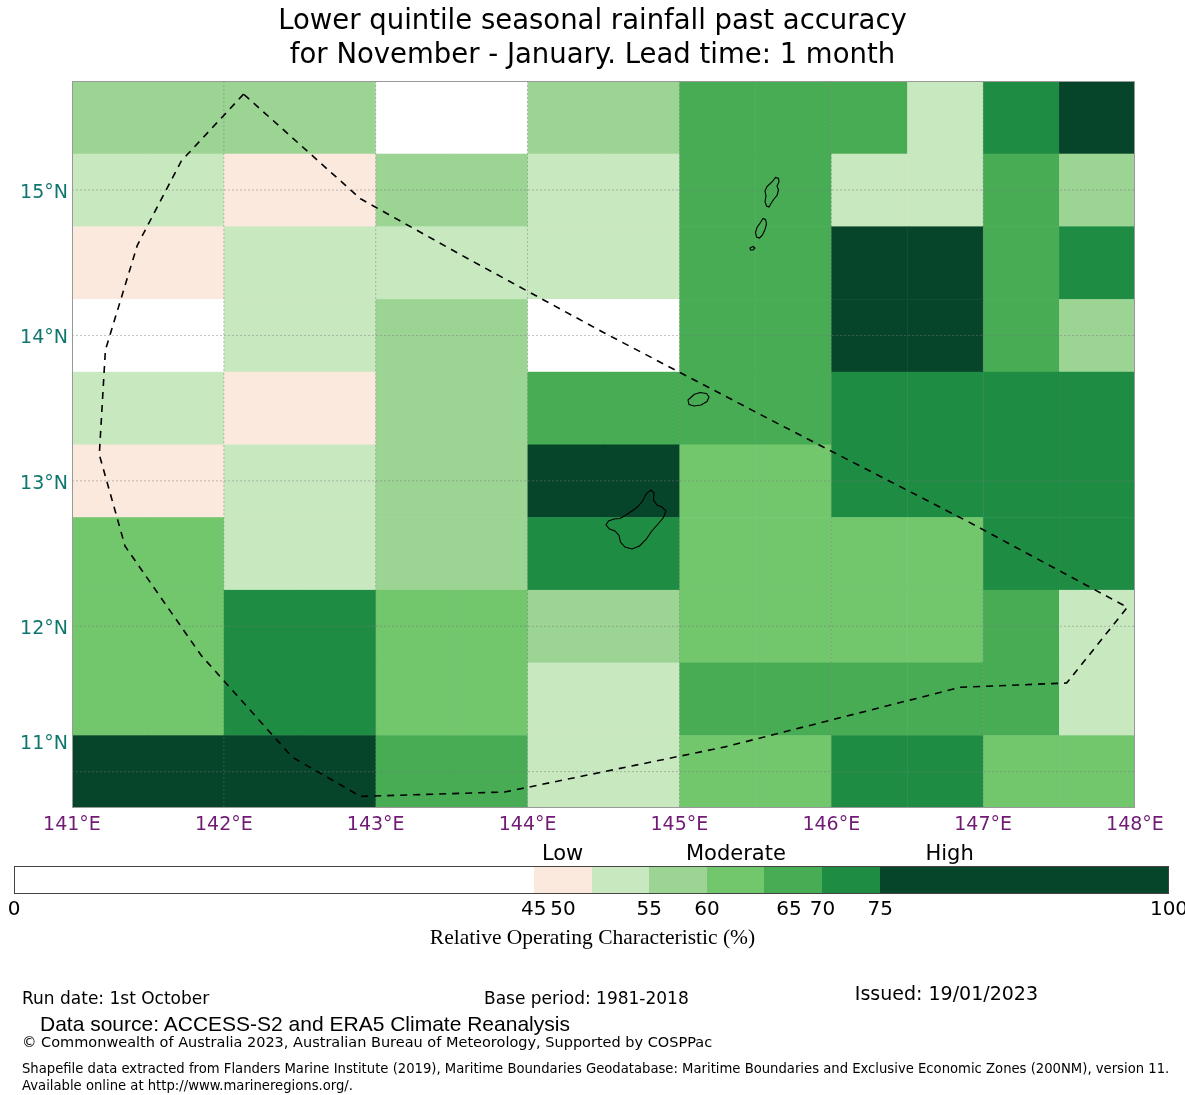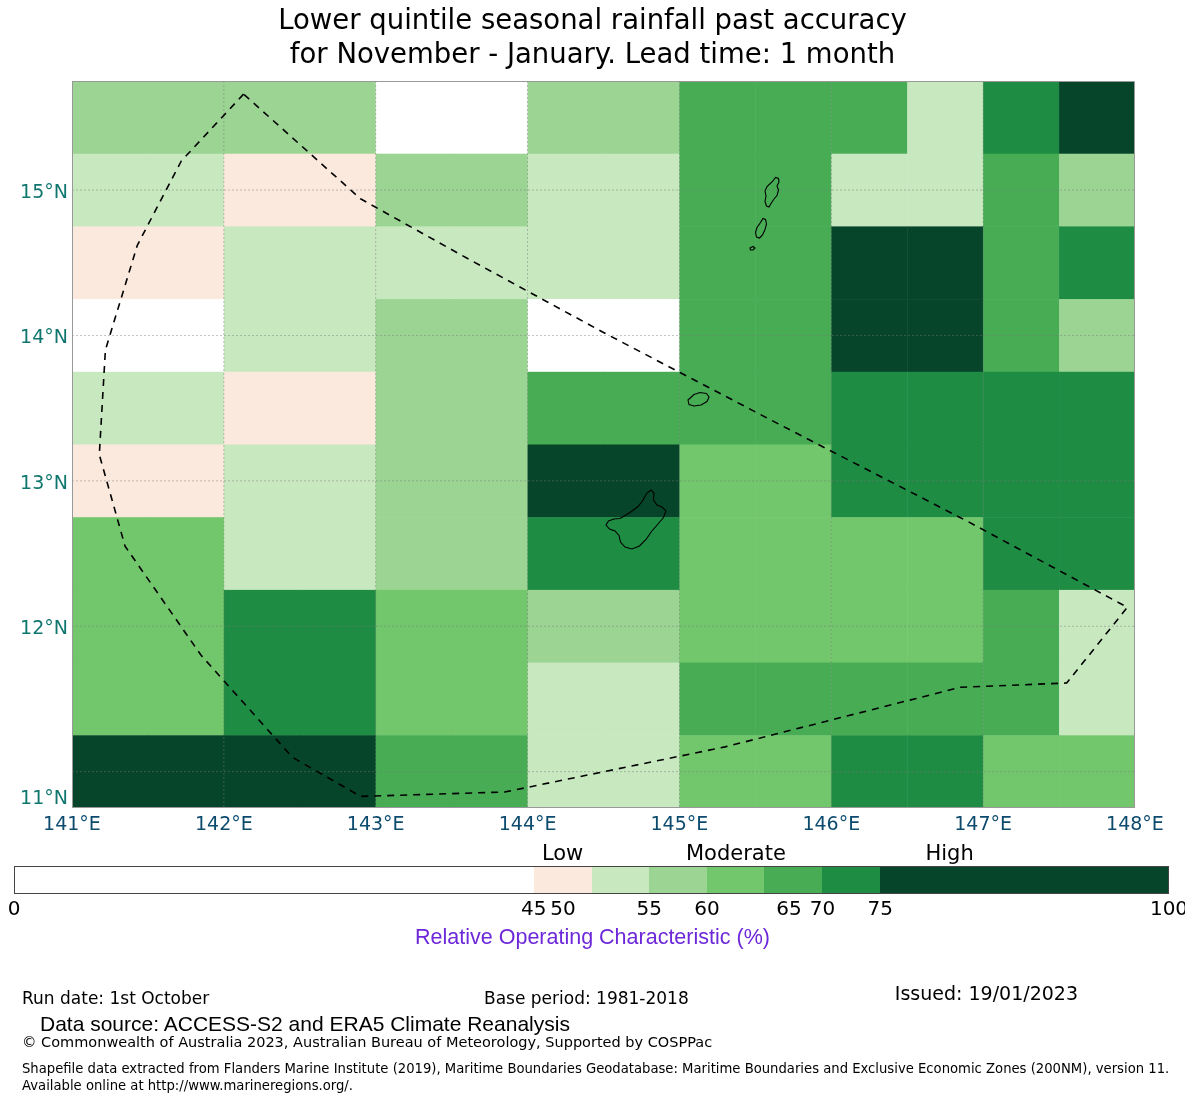--- a/index.html
+++ b/index.html
@@ -86,21 +86,21 @@
     left: 72px;
     top: 812px;
     width: 1063px;
     height: 28px;
   }
   .xtick {
     position: absolute;
     top: 0;
     font-size: 19px;
     font-family: "DejaVu Sans", sans-serif;
-    color: #0c4a6e;
+    color: #701a75;
     transform: translateX(-50%);
     white-space: nowrap;
   }
 
   
   #cbar-cat-labels {
     position: absolute;
     left: 0;
     top: 841px;
     width: 1176px;
@@ -144,32 +144,31 @@
     transform: translateX(-50%);
     white-space: nowrap;
   }
   #cbar-axis-label {
     position: absolute;
     left: 0;
     top: 925px;
     width: 1185px;
     text-align: center;
     font-size: 21.5px;
-    font-family: Liberation Sans, sans-serif;
-    color: #6d28d9;
+    font-family: Liberation Serif, serif;
+    color: #000000;
   }
 
   
   #footer {
     position: absolute;
     left: 0;
     top: 980px;
     width: 1058px;
     height: 115px;
-    padding-left: 40px;
   }
   .f-run {
     position: absolute;
     left: 22px;
     top: 8px;
     font-size: 17px;
     font-family: "DejaVu Sans", sans-serif;
   }
   .f-base {
     position: absolute;
@@ -398,21 +397,21 @@
       <polyline id="eez-path" fill="none" stroke="#000000" stroke-width="1.6" stroke-dasharray="7,6" stroke-linejoin="round" points="171.6,13.1 109.3,80.0 65.3,164.3 33.4,269.0 27.3,373.7 53.1,465.3 129.1,574.3 220.2,676.1 288.5,715.4 432.8,711.0 653.0,665.9 888.4,606.3 994.7,602.0 1055.4,526.3 896.0,440.6 698.5,338.8 531.5,251.5 397.9,178.8 288.5,117.8 171.6,13.1"></polyline>
     </svg>
   </div>
   <div id="plot-border"></div>
 
   <div id="ylabels">
       <div class="ytick" style="top: 109px;">15°N</div>
       <div class="ytick" style="top: 254.4px;">14°N</div>
       <div class="ytick" style="top: 399.9px;">13°N</div>
       <div class="ytick" style="top: 545.3px;">12°N</div>
-      <div class="ytick" style="top: 715px;">11°N</div>
+      <div class="ytick" style="top: 660px;">11°N</div>
     </div>
   <div id="xlabels">
       <div class="xtick" style="left: 0px;">141°E</div>
       <div class="xtick" style="left: 151.9px;">142°E</div>
       <div class="xtick" style="left: 303.7px;">143°E</div>
       <div class="xtick" style="left: 455.6px;">144°E</div>
       <div class="xtick" style="left: 607.4px;">145°E</div>
       <div class="xtick" style="left: 759.3px;">146°E</div>
       <div class="xtick" style="left: 911.1px;">147°E</div>
       <div class="xtick" style="left: 1063px;">148°E</div>

